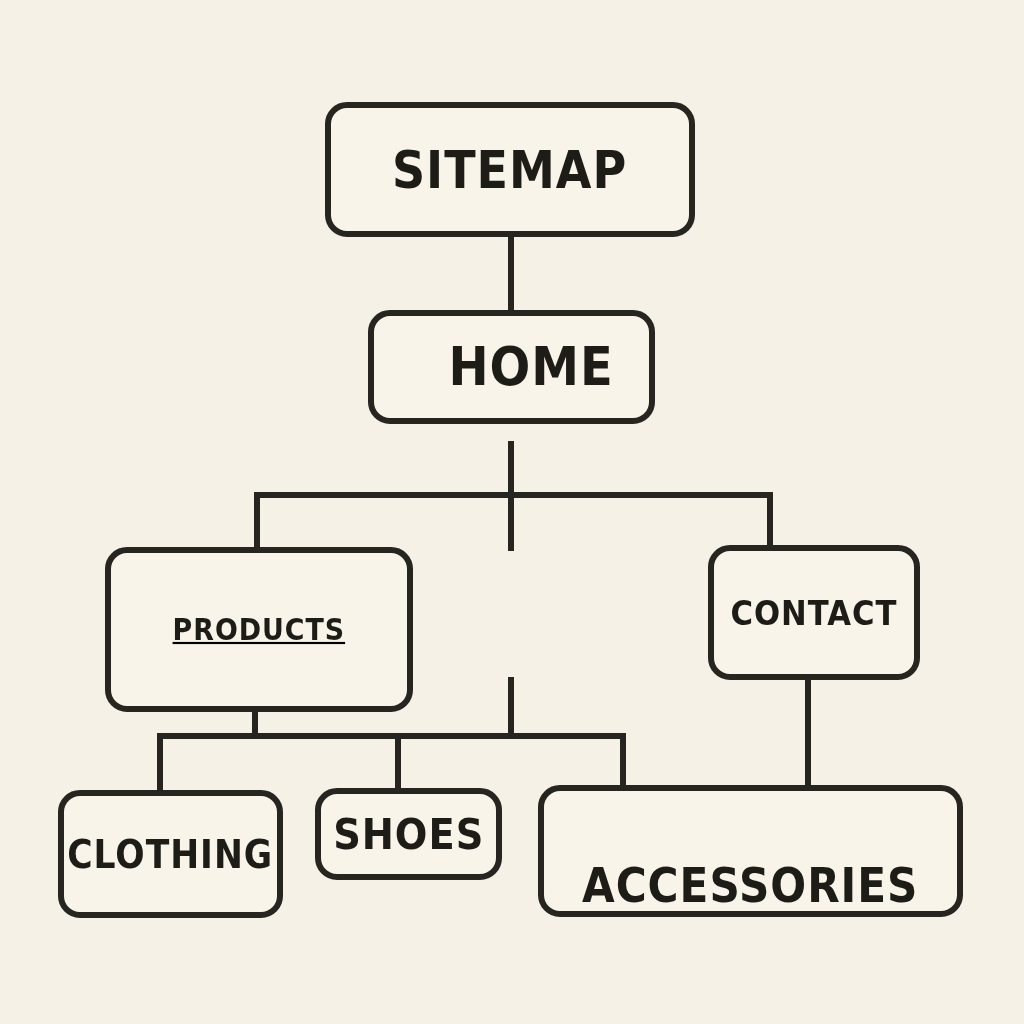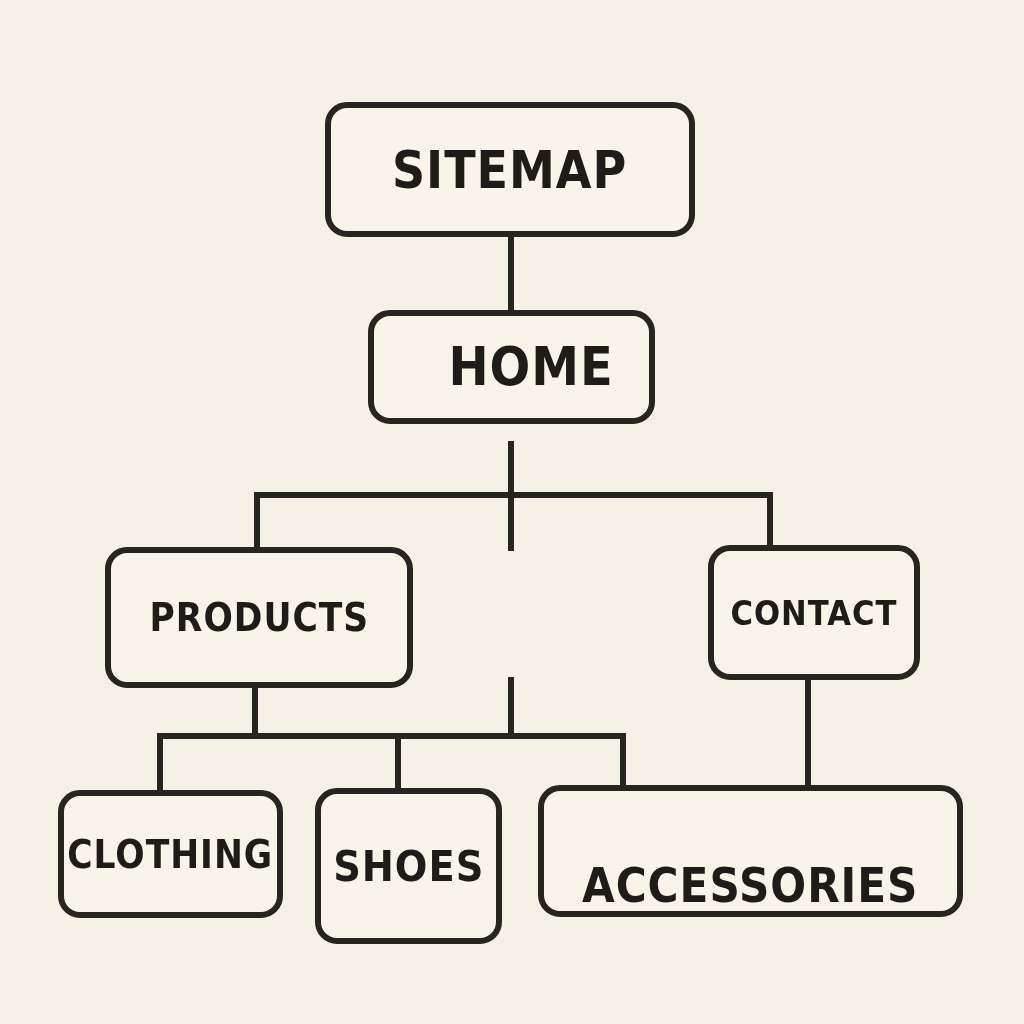--- a/index.html
+++ b/index.html
@@ -33,25 +33,25 @@
     transform: scale(0.96, 1.08);
   }
   .line {
     position: absolute;
     background: #26251f;
   }
 
   
   .n-sitemap     { left:325px; top:102px; width:370px; height:135px; font-size:48px; }
   .n-home        { left:368px; top:310px; width:287px; height:114px; font-size:50px;padding-left:40px; }
-  .n-products    { left:105px; top:547px; width:308px; height:141px; font-size:36px; }
+  .n-products    { left:105px; top:547px; width:308px; height:165px; font-size:28px;text-decoration:underline; }
   .n-about       { left:448px; top:548px; width:224px; height:132px; font-size:42px; }
   .n-contact     { left:708px; top:545px; width:212px; height:135px; font-size:32px; }
   .n-clothing    { left:58px;  top:790px; width:225px; height:128px; font-size:36px; }
-  .n-shoes       { left:315px; top:788px; width:187px; height:156px; font-size:40px; }
+  .n-shoes       { left:315px; top:788px; width:187px; height:92px; font-size:40px; }
   .n-accessories { left:538px; top:785px; width:425px; height:132px; font-size:44px;align-items:flex-end; }
 
   
   .c-sitemap-home       { left:508px; top:235px; width:6px;   height:78px; }
   .c-home-drop          { left:508px; top:441px; width:6px;   height:110px; }
   .c-rail-top           { left:254px; top:492px; width:519px; height:6px; }
   .c-rail-products      { left:254px; top:494px; width:6px;   height:56px; }
   .c-rail-contact       { left:767px; top:494px; width:6px;   height:54px; }
   .c-products-down      { left:252px; top:675px; width:6px;   height:64px; }
   .c-about-down         { left:508px; top:677px; width:6px;   height:62px; }

